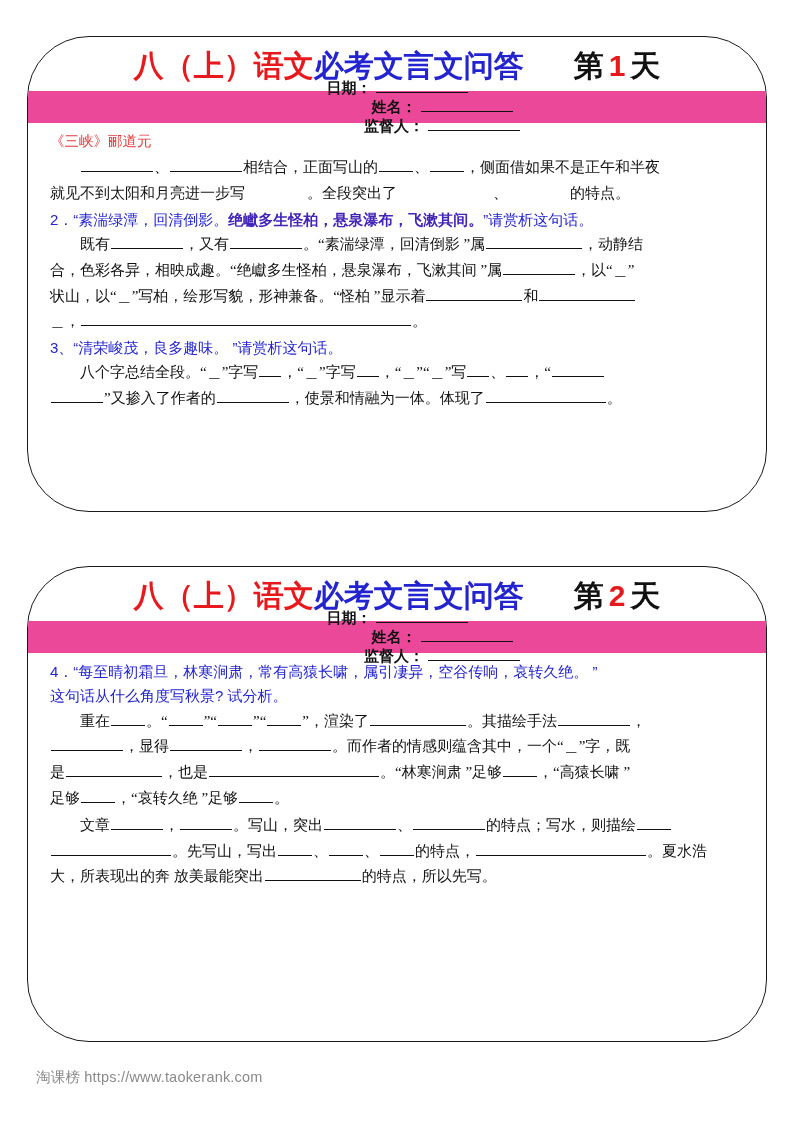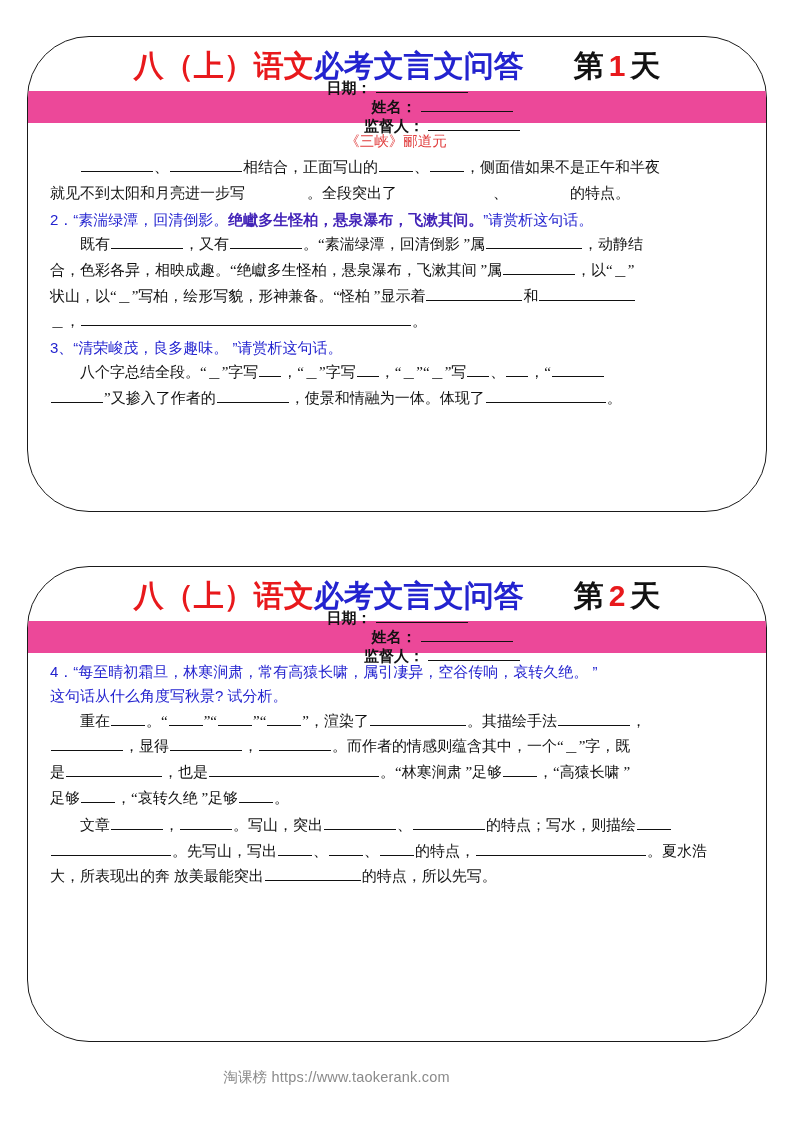--- a/index.html
+++ b/index.html
@@ -94,21 +94,21 @@
     height: 13px;
     width: 92px;
   }
 
   
   .card-body {
     padding: 7px 24px 0 22px;
     box-sizing: border-box;
   }
   .doc-subtitle {
-    text-align: center;
+    text-align: left;
     color: #e03a3a;
     font-size: 14.5px;
     line-height: 1.45;
     margin: 1px 0 3px 0;
   }
 
   .q {
     margin-bottom: 1px;
   }
   .q-prompt {
@@ -149,24 +149,24 @@
   
   .gap   { display: inline-block; width: 62px; }
   .gap-l { display: inline-block; width: 96px; }
 
   
   .watermark {
     position: absolute;
     left: 0;
     right: 0;
     top: 1068px;
-    text-align: center;
     color: #8a8a8a;
     font-size: 14.5px;
     letter-spacing: 0.2px;
+    padding-left: 36px;
   }
 </style>
 </head>
 <body>
 
 <div class="page">
 
   <div class="card" id="card-1">
 
     <div class="title-row">

